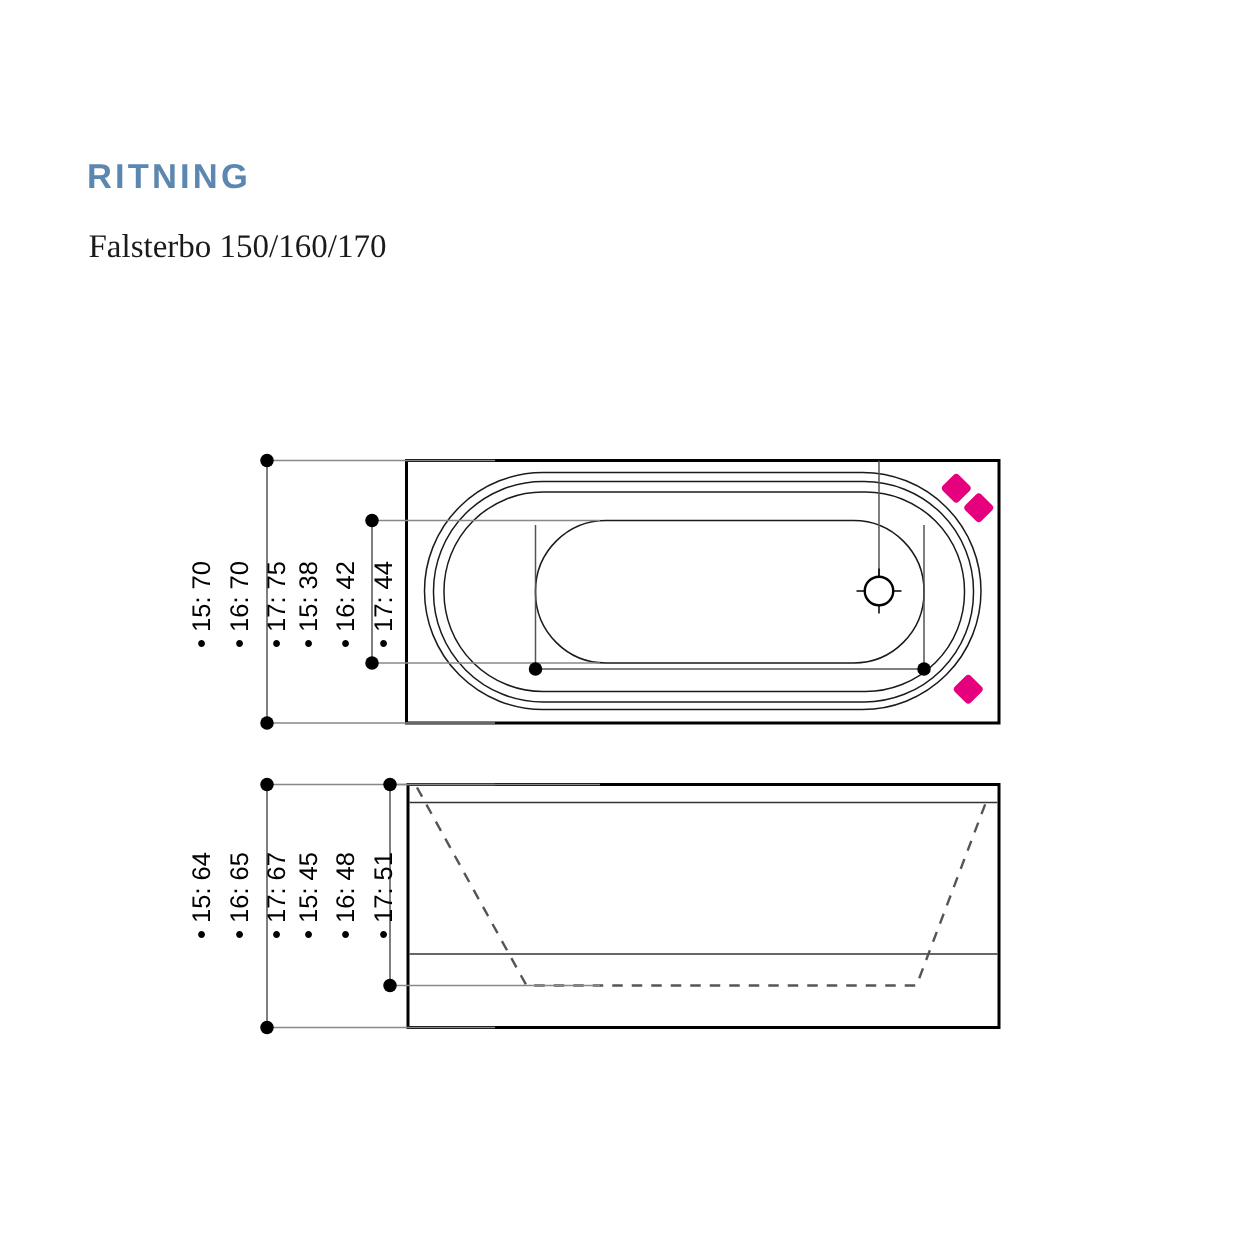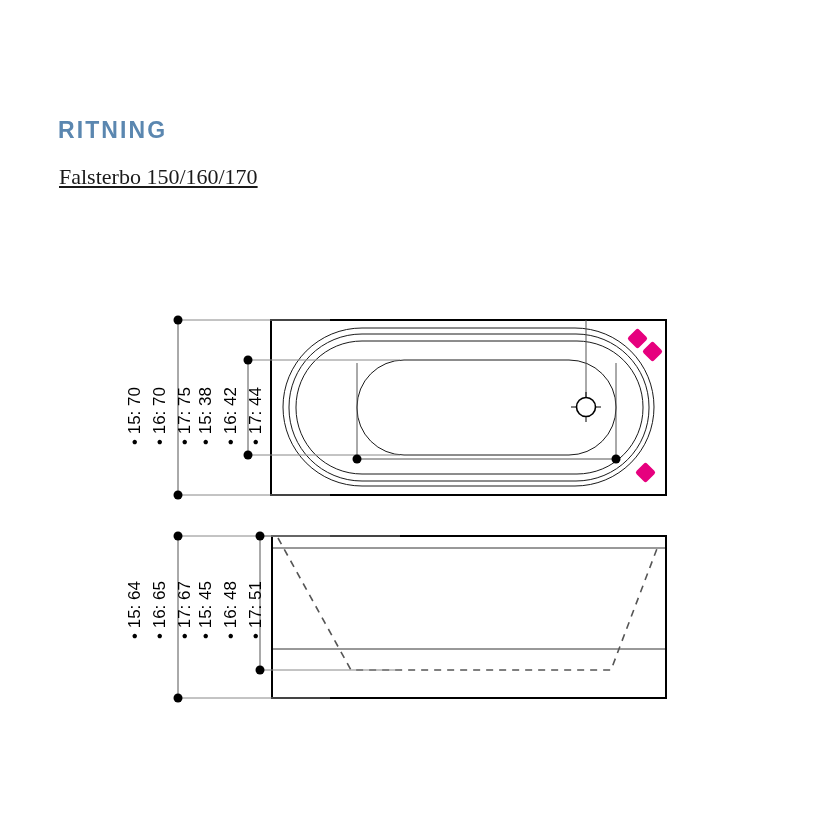--- a/index.html
+++ b/index.html
@@ -10,21 +10,21 @@
   body {
     width: 828px;
     height: 828px;
     position: relative;
     font-family: "Liberation Sans", sans-serif;
     overflow: hidden;
   }
 
   #page {
     position: absolute;
-    left: 0; top: 15px;
+    left: 0; top: 2px;
     width: 828px;
     height: 672px;
     background: #ffffff;
   }
 
   
   #header {
     position: absolute;
     left: 58px;
     top: 104px;
@@ -45,21 +45,20 @@
     font-size: 22px;
     font-weight: normal;
     color: #1a1a1a;
     line-height: 1.0;
     margin: 0;
     padding: 0;
     position: absolute;
     left: 1px;
     top: 47px;
     white-space: nowrap;
-    text-decoration: underline;
   }
 
   
   #drawing {
     position: absolute;
     left: 0;
     top: 0;
     width: 828px;
     height: 828px;
   }

